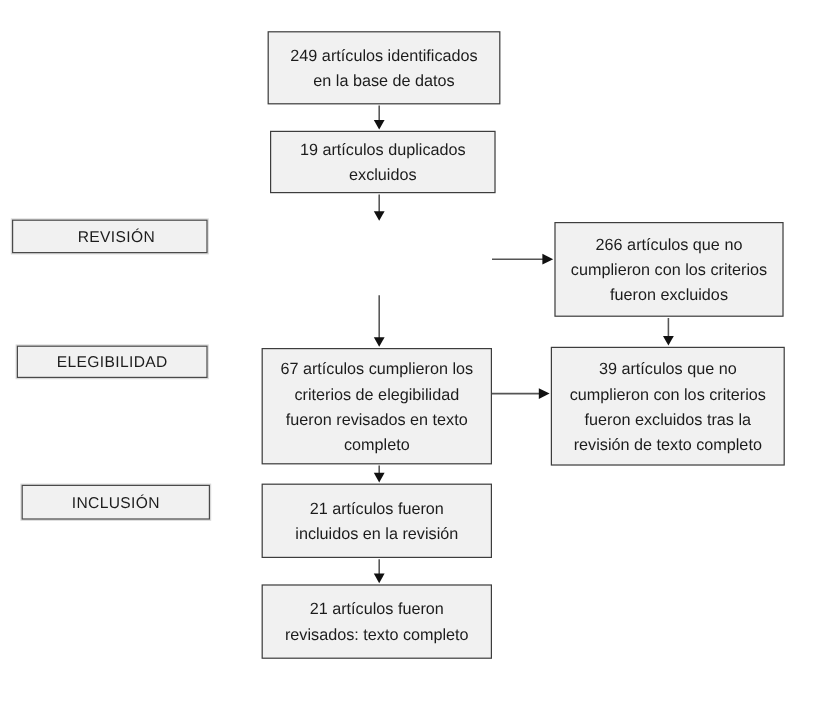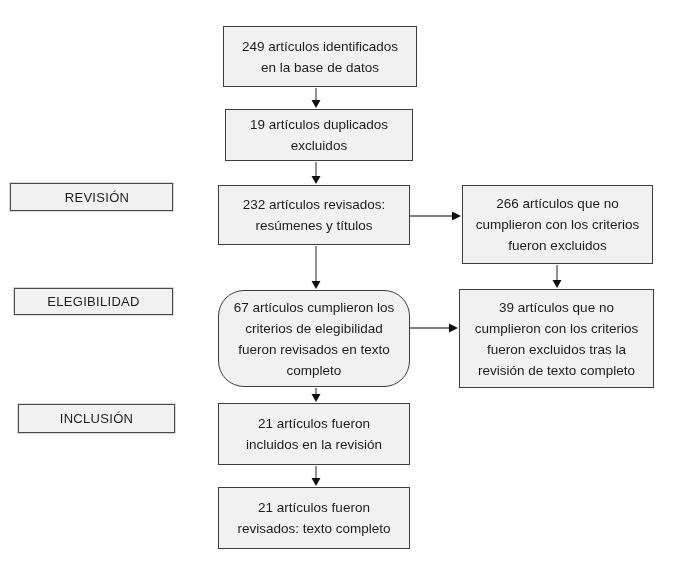--- a/index.html
+++ b/index.html
@@ -40,21 +40,21 @@
   }
   
   .stage-0 { left: 13px;  top: 29px;  width: 159px; height: 28px; }
   .stage-1 { left: 10px;  top: 183px; width: 163px; height: 28px; padding-left: 11px; }
   .stage-2 { left: 14px;  top: 288px; width: 159px; height: 27px; }
   .stage-3 { left: 18px;  top: 404px; width: 157px; height: 29px; }
   
   .main-0 { left: 223px; top: 26px;  width: 194px; height: 61px; }
   .main-1 { left: 225px; top: 109px; width: 188px; height: 52px; }
   .main-2 { left: 218px; top: 185px; width: 192px; height: 60px; }
-  .main-3 { left: 218px; top: 290px; width: 192px; height: 97px; border-radius: 26px; }
+  .main-3 { left: 218px; top: 290px; width: 192px; height: 97px; }
   .main-4 { left: 218px; top: 403px; width: 192px; height: 62px; }
   .main-5 { left: 218px; top: 487px; width: 192px; height: 62px; }
   
   .excl-0 { left: 462px; top: 185px; width: 191px; height: 79px; }
   .excl-1 { left: 459px; top: 289px; width: 195px; height: 99px; }
   .arrow-layer {
     position: absolute;
     left: 0; top: 0;
     width: 700px;
     height: 584px;
@@ -69,22 +69,20 @@
 <div class="canvas">
 
   <div class="box stage-label stage-1">REVISIÓN</div>
   <div class="box stage-label stage-3">INCLUSIÓN</div>
   <div class="box stage-label stage-2">ELEGIBILIDAD</div>
 
   <div class="box flow-box main-0">249 artículos identificados
 en la base de datos</div>
   <div class="box flow-box main-1">19 artículos duplicados
 excluidos</div>
-  <div class="box flow-box main-2">232 artículos revisados:
-resúmenes y títulos</div>
   <div class="box flow-box main-3">67 artículos cumplieron los
 criterios de elegibilidad
 fueron revisados en texto
 completo</div>
   <div class="box flow-box main-4">21 artículos fueron
 incluidos en la revisión</div>
   <div class="box flow-box main-5">21 artículos fueron
 revisados: texto completo</div>
 
   <div class="box flow-box excl-0">266 artículos que no

